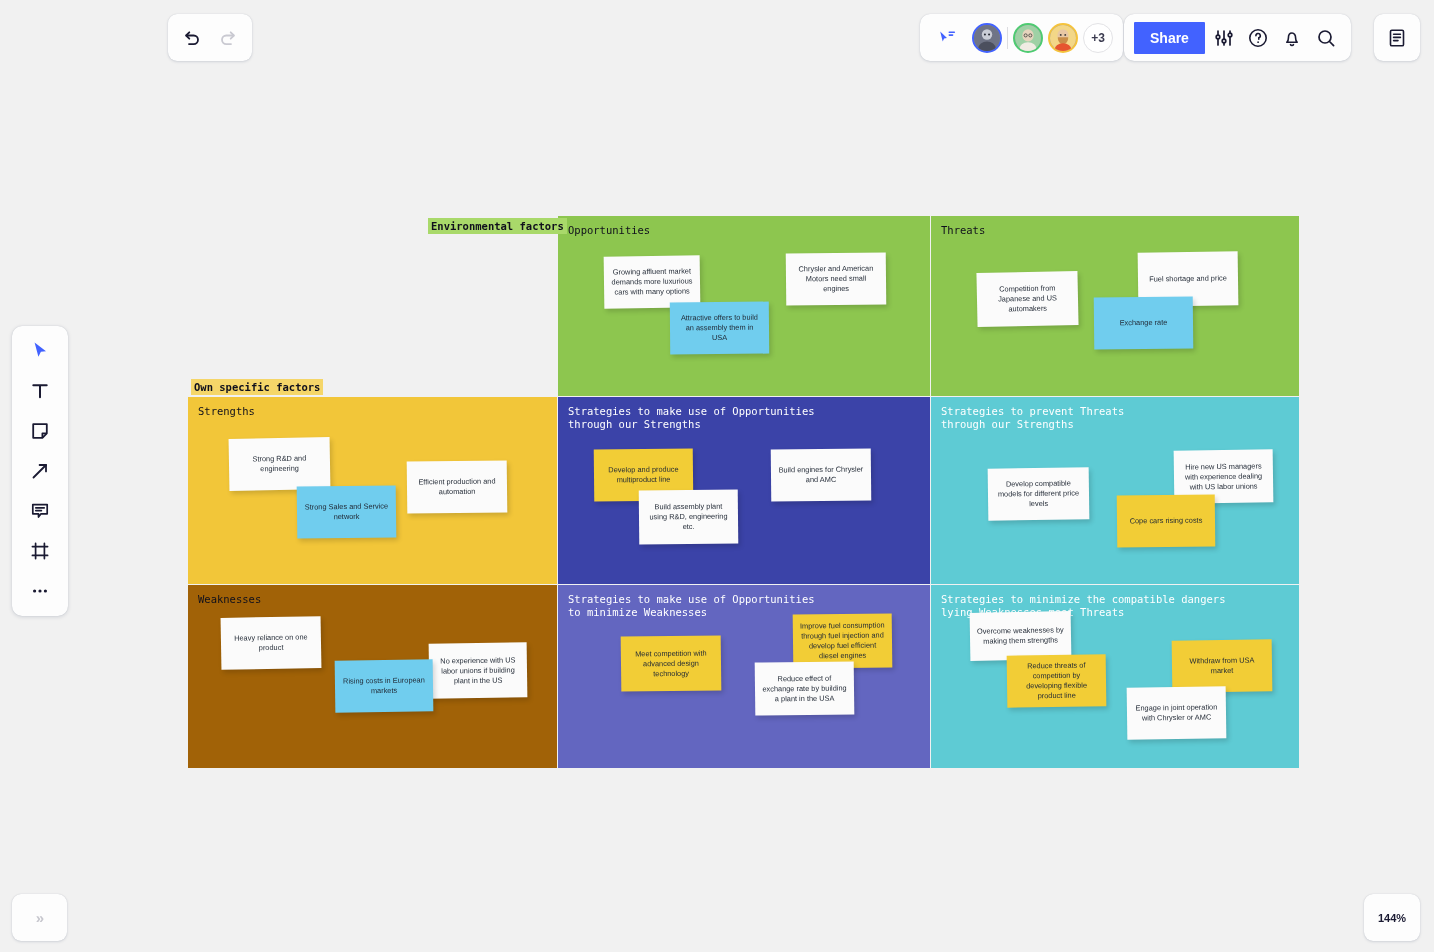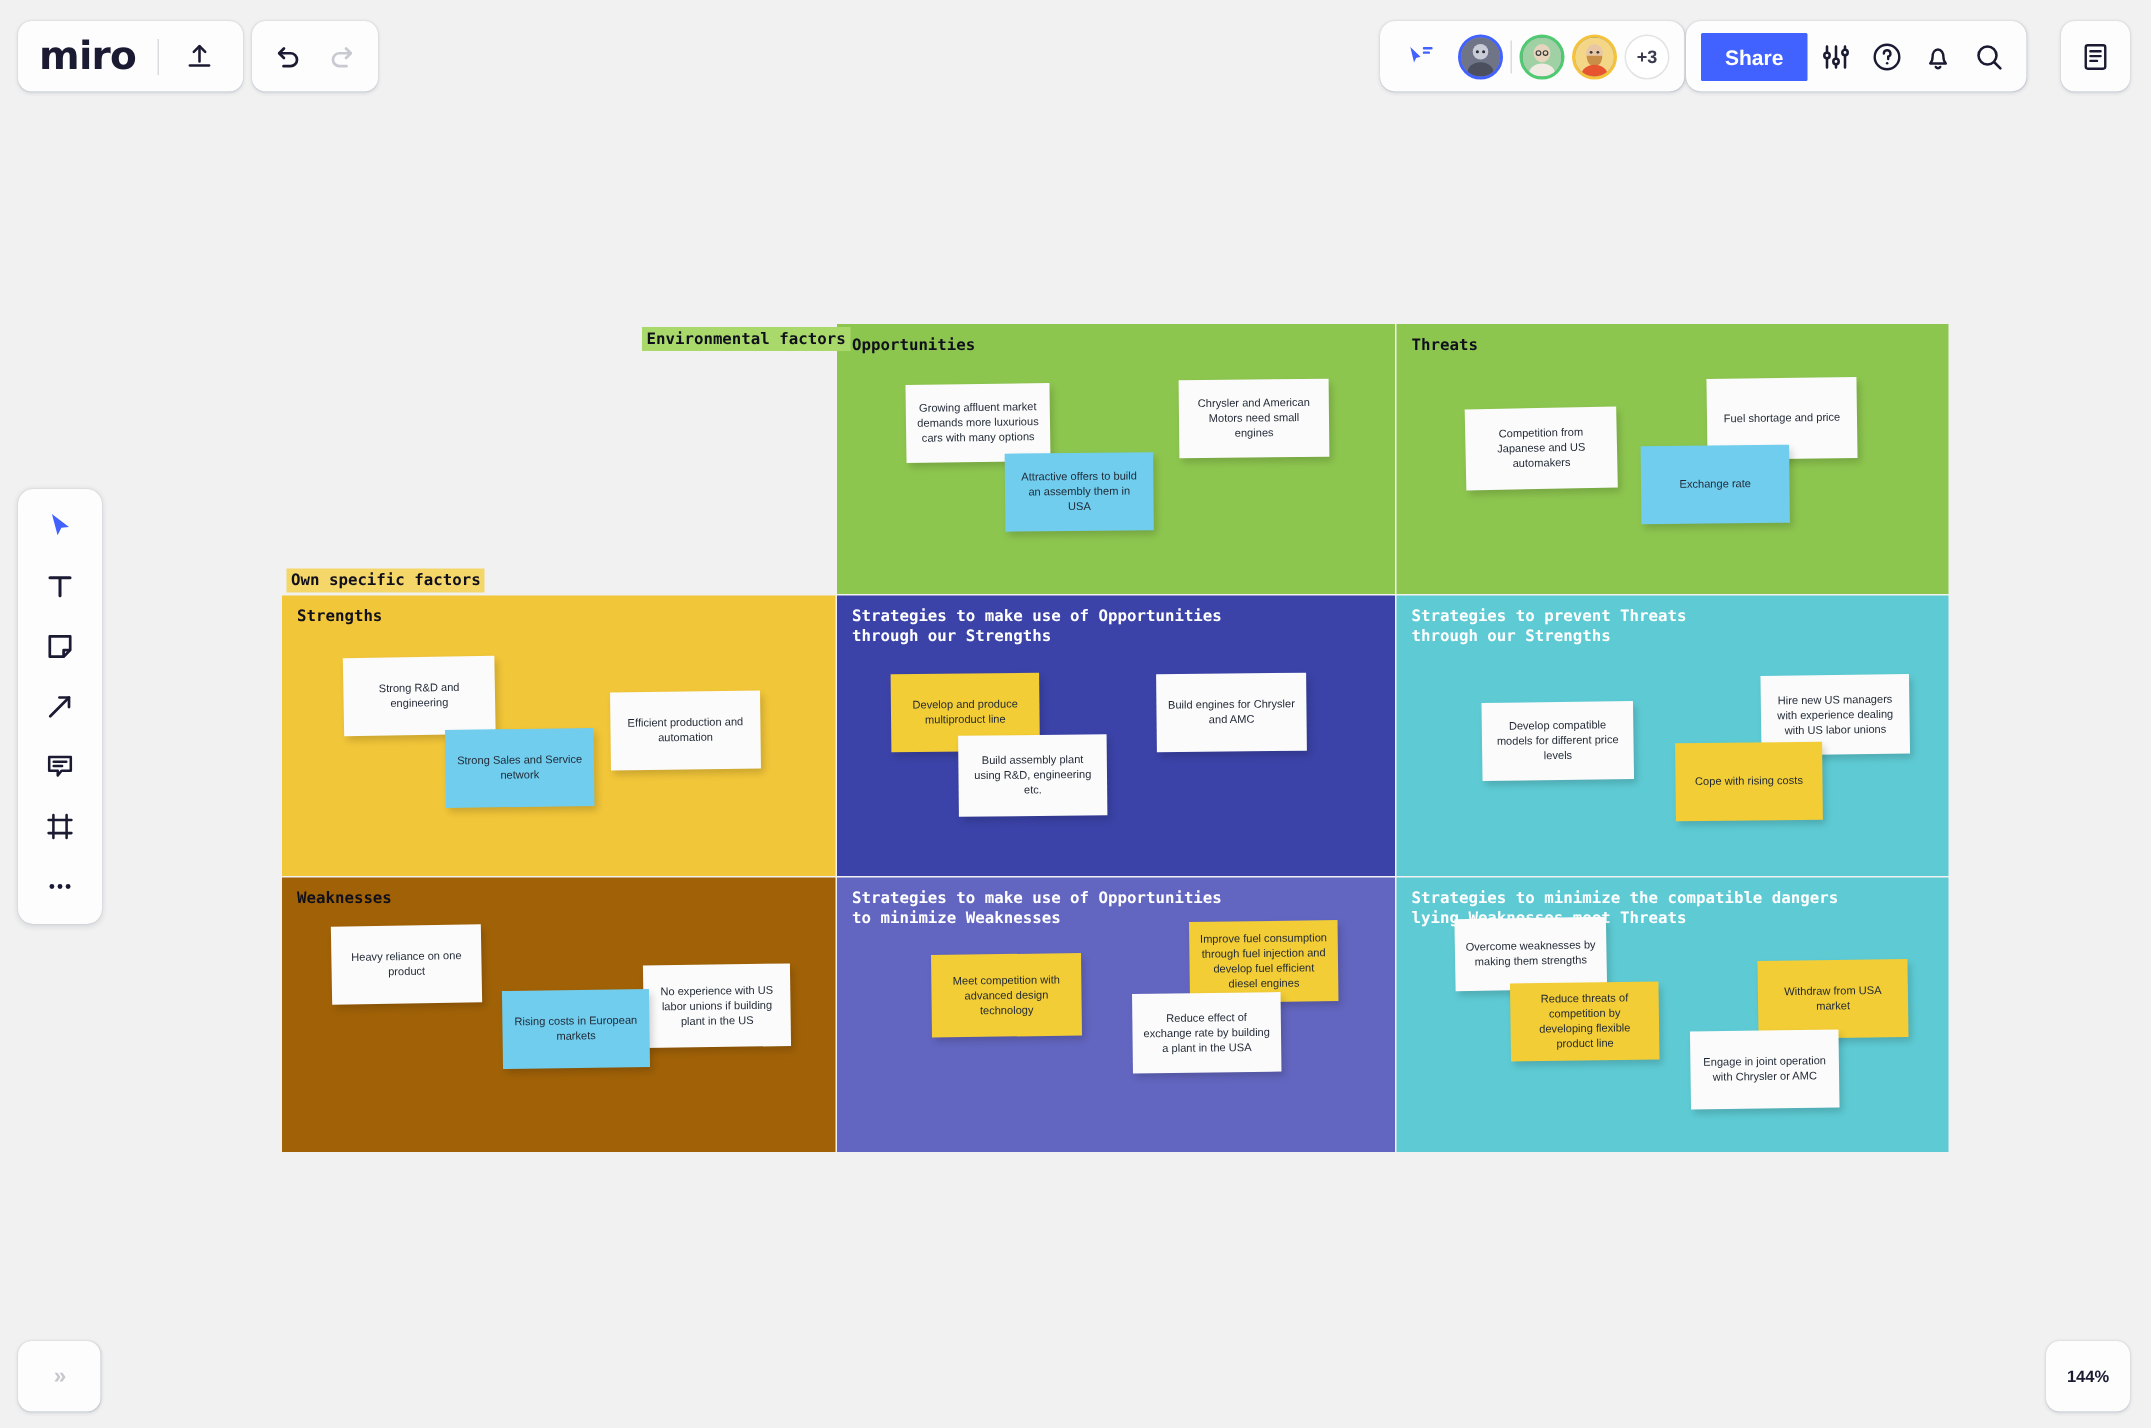--- a/index.html
+++ b/index.html
@@ -95,21 +95,21 @@
     color: #1a1a32; font-size: 11px; font-weight: 700; cursor: pointer;
   }
 
   
   #board { position: absolute; left: 0; top: 0; width: 1434px; height: 952px; }
 
   .quad { position: absolute; overflow: hidden; }
   .quad-title {
     position: absolute; left: 10px; top: 8px;
     font-family: "DejaVu Sans Mono", monospace;
-    font-size: 10.5px; font-weight: 700;
+    font-size: 10.5px; font-weight: 400;
     letter-spacing: 0px; line-height: 13px;
     white-space: pre-line;
   }
   .title-dark { color: #10101c; }
   .title-light { color: #ffffff; }
 
   .axis-label {
     position: absolute;
     font-family: "DejaVu Sans Mono", monospace;
     font-size: 10.5px; font-weight: 700; color: #10101c;
@@ -216,21 +216,21 @@
         <div class="note n-white" style="left: 639px; top: 490px; width: 99px; height: 54px; transform: rotate(-0.6deg);">
           <span>Build assembly plant using R&amp;D, engineering etc.</span>
         </div>
         <div class="note n-white" style="left: 988px; top: 468px; width: 101px; height: 52px; transform: rotate(-0.8deg);">
           <span>Develop compatible models for different price levels</span>
         </div>
         <div class="note n-white" style="left: 1174px; top: 450px; width: 99px; height: 53px; transform: rotate(-0.8deg);">
           <span>Hire new US managers with experience dealing with US labor unions</span>
         </div>
         <div class="note n-yellow" style="left: 1117px; top: 495px; width: 98px; height: 52px; transform: rotate(-0.6deg);">
-          <span>Cope with rising costs</span>
+          <span>Cope cars rising costs</span>
         </div>
         <div class="note n-white" style="left: 221px; top: 617px; width: 100px; height: 52px; transform: rotate(-1deg);">
           <span>Heavy reliance on one product</span>
         </div>
         <div class="note n-white" style="left: 429px; top: 643px; width: 98px; height: 55px; transform: rotate(-0.8deg);">
           <span>No experience with US labor unions if building plant in the US</span>
         </div>
         <div class="note n-blue" style="left: 335px; top: 660px; width: 98px; height: 52px; transform: rotate(-0.8deg);">
           <span>Rising costs in European markets</span>
         </div>
@@ -251,31 +251,20 @@
         </div>
         <div class="note n-yellow" style="left: 1007px; top: 655px; width: 99px; height: 52px; transform: rotate(-0.8deg);">
           <span>Reduce threats of competition by developing flexible product line</span>
         </div>
         <div class="note n-white" style="left: 1127px; top: 687px; width: 99px; height: 52px; transform: rotate(-0.8deg);">
           <span>Engage in joint operation with Chrysler or AMC</span>
         </div>
       </div>
   </div>
 
-  <div class="bar" id="logo-bar">
-    <div class="miro-logo">miro</div>
-    <div class="vdiv"></div>
-    <div class="icon-btn">
-      <svg width="20" height="20" viewBox="0 0 20 20" fill="none" stroke="#1a1a32" stroke-width="1.7" stroke-linecap="round" stroke-linejoin="round">
-        <path d="M10 13V3"></path>
-          <path d="M6.2 6.6 10 2.8l3.8 3.8"></path>
-          <path d="M3.6 15.6h12.8"></path>
-      </svg>
-    </div>
-  </div>
 
   <div class="bar" id="undo-bar">
     <div class="icon-btn">
       <svg width="22" height="22" viewBox="0 0 22 22" fill="none" stroke="#1a1a32" stroke-width="1.8" stroke-linecap="round" stroke-linejoin="round">
         <path d="M5.5 8.5h7.2a4.3 4.3 0 0 1 0 8.6H8"></path>
           <path d="M8.3 5.3 5.1 8.5l3.2 3.2"></path>
       </svg>
     </div>
     <div class="icon-btn">
       <svg width="22" height="22" viewBox="0 0 22 22" fill="none" stroke="#c9c9d1" stroke-width="1.8" stroke-linecap="round" stroke-linejoin="round">

